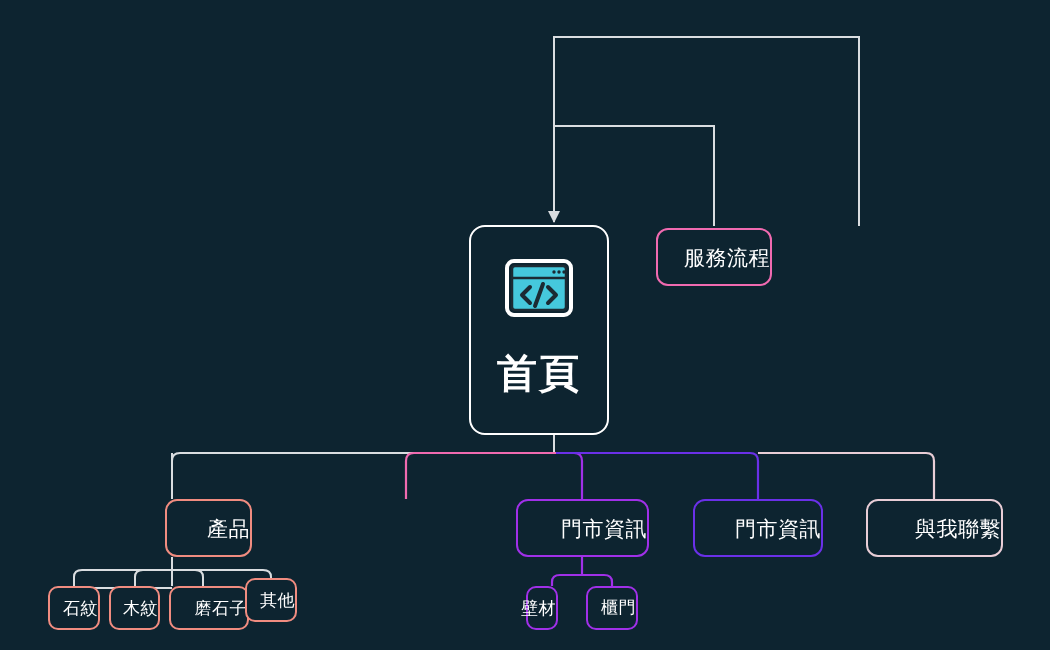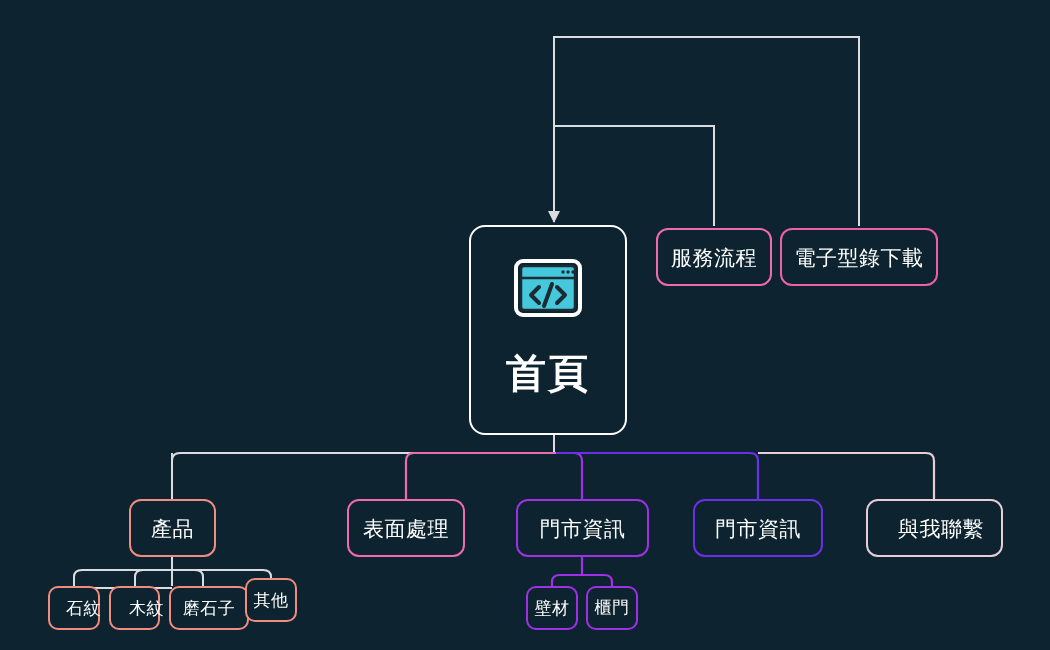--- a/index.html
+++ b/index.html
@@ -26,37 +26,37 @@
     top: 0;
     width: 1050px;
     height: 650px;
     pointer-events: none;
   }
   .node {
     position: absolute;
     box-sizing: border-box;
     display: flex;
     align-items: center;
-    justify-content: center;
+    justify-content: flex-end;
     color: #ffffff;
     background: #0d2430;
     border-style: solid;
     letter-spacing: 0.5px;
     white-space: nowrap;
   }
   .node-label {
     display: block;
     line-height: 1;
   }
 
   
   .node.root {
     left: 469px;
     top: 225px;
-    width: 158px;
+    width: 140px;
     height: 210px;
     border-width: 2px;
     border-color: #ffffff;
     border-radius: 16px;
     flex-direction: column;
     justify-content: flex-start;
     padding-top: 32px;
   }
   .node.root .node-label {
     font-size: 40px;
@@ -97,21 +97,21 @@
   .n-surface   { left: 347px; top: 499px; width: 118px; }
   .n-scene     { left: 516px; top: 499px; width: 133px; }
   .n-store     { left: 693px; top: 499px; width: 130px; }
   .n-contact   { left: 866px; top: 499px; width: 137px; }
 
   .n-stone     { left: 48px;  top: 586px; width: 52px; padding-left: 19px; }
   .n-wood      { left: 109px; top: 586px; width: 51px; padding-left: 24px; }
   .n-terrazzo  { left: 169px; top: 586px; width: 80px; }
   .n-other     { left: 245px; top: 578px; width: 52px; }
 
-  .n-wall      { left: 526px; top: 586px; width: 52px; }
+  .n-wall      { left: 526px; top: 586px; width: 32px; }
   .n-door      { left: 586px; top: 586px; width: 52px; }
 </style>
 </head>
 <body>
 
 <div id="stage">
 
   <svg id="edges" viewBox="0 0 1050 650" xmlns="http://www.w3.org/2000/svg">
 
     <path d="M 554 222 L 554 37 L 859 37 L 859 226" fill="none" stroke="#d9dde0" stroke-width="2"></path>
@@ -161,31 +161,25 @@
         <line x1="38" y1="25" x2="30" y2="47" stroke="#1b2a33" stroke-width="4" stroke-linecap="round"></line>
       </svg>
     </span>
     <span class="node-label">首頁</span>
   </div>
 
   <div class="node lvl1 n-service" style="border-color:#f06ab0;">
     <span class="node-label">服務流程</span>
   </div>
 
-  <div class="node lvl1 n-catalog" style="border-color:#ef5ea9;">
-    <span class="node-label">電子型錄下載</span>
-  </div>
-
-  <div class="node lvl1 n-product" style="border-color:#f08c80;">
+
+  <div class="node lvl1 n-product" style="border-color:#f08c80;margin-left:36px;">
     <span class="node-label">產品</span>
   </div>
 
-  <div class="node lvl1 n-surface" style="border-color:#f06ab0;">
-    <span class="node-label">表面處理</span>
-  </div>
 
   <div class="node lvl1 n-scene" style="border-color:#a030e8;">
     <span class="node-label">門市資訊</span>
   </div>
 
   <div class="node lvl1 n-store" style="border-color:#6a30e8;border-radius:12px;">
     <span class="node-label">門市資訊</span>
   </div>
 
   <div class="node lvl1 n-contact" style="border-color:#e8cdd6;padding-left:13px;">

